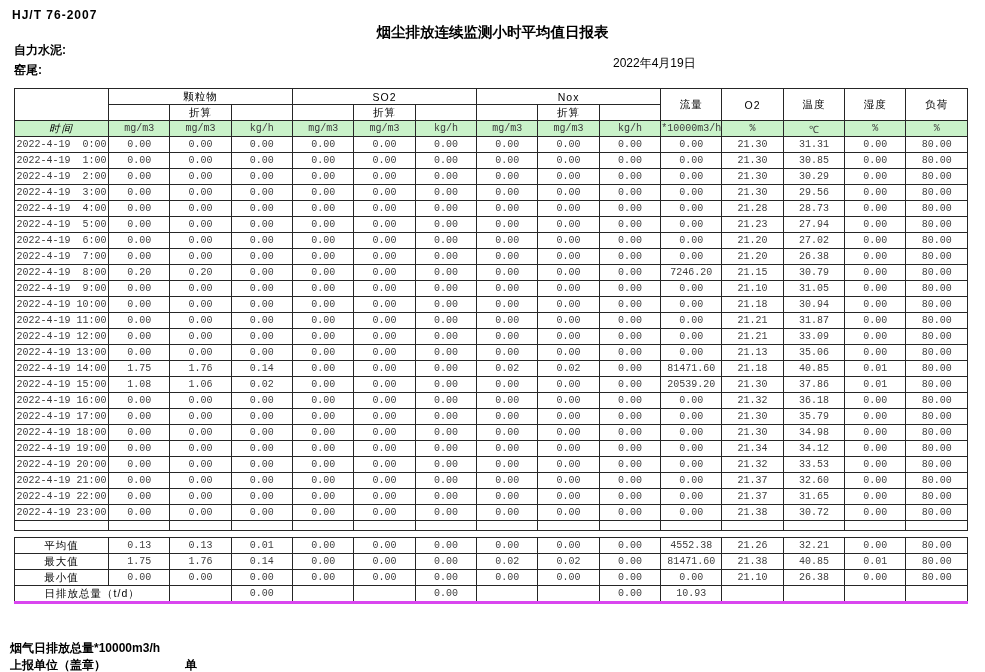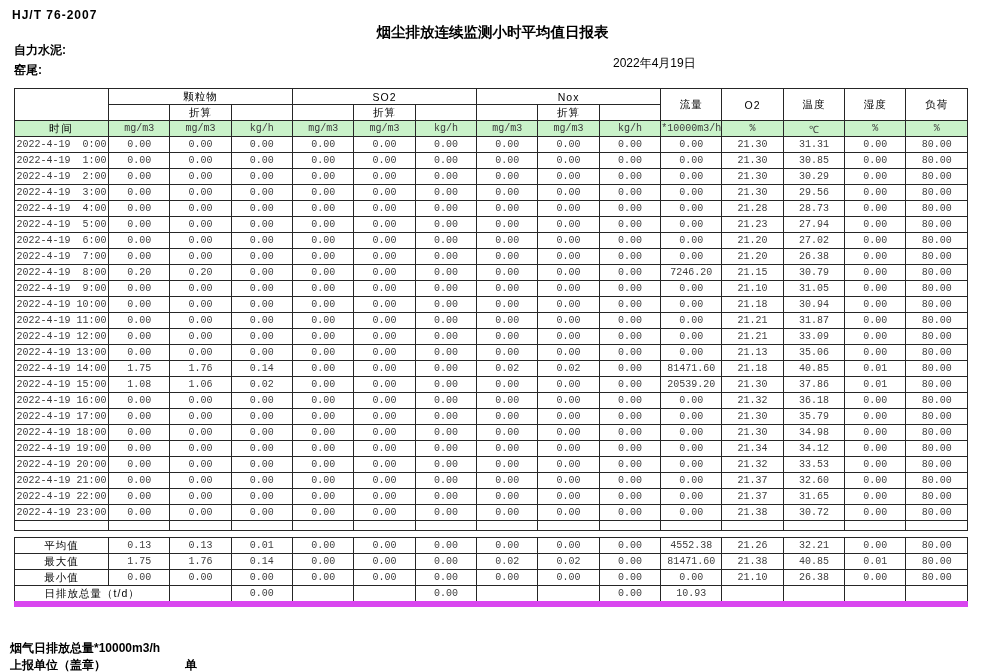--- a/index.html
+++ b/index.html
@@ -11,27 +11,27 @@
   .station{position:absolute;top:62px;left:14px;font-size:12px;font-weight:bold;}
   .date{position:absolute;top:55px;left:594px;font-size:12px;margin-left:19px;}
   .tblwrap{position:absolute;top:88px;left:14px;width:954px;}
   table.rpt{border-collapse:collapse;table-layout:fixed;width:954px;}
   col.c-time{width:94px;}
   table.rpt td{border:1px solid #262626;height:15px;padding:0;text-align:center;vertical-align:middle;
         font-family:"Liberation Mono","DejaVu Sans Mono",monospace;font-size:10px;color:#3d3d3d;
         overflow:hidden;white-space:pre;}
   table.rpt td.cn{font-family:"Liberation Sans",sans-serif;color:#000;font-size:10.5px;letter-spacing:1px;}
   tr.h3 td{background:#c9f2c9;}
-  tr.h3 td.cn{letter-spacing:2px;}
+  tr.h3 td.cn{letter-spacing:2px;font-style:italic;}
   td.time{color:#222;}
   tr.empty-row td{height:9px;}
   .gap{height:6px;}
   td.sum-label{letter-spacing:2px;}
   td.total-label{text-align:left;padding-left:2px;letter-spacing:1px;}
-  tr.total-row td{border-bottom:6px solid #d946ef;margin-top:33px;}
+  tr.total-row td{border-bottom:3px solid #d946ef;margin-top:33px;}
   .f1{position:absolute;top:640px;left:10px;font-size:12px;font-weight:bold;}
   .f2{position:absolute;top:657px;left:10px;font-size:12px;font-weight:bold;}
   .f2 .unit{position:absolute;left:175px;top:0;}
 </style>
 </head>
 <body>
 
 <div class="page">
 
   <div class="doc-code">HJ/T  76-2007</div>

